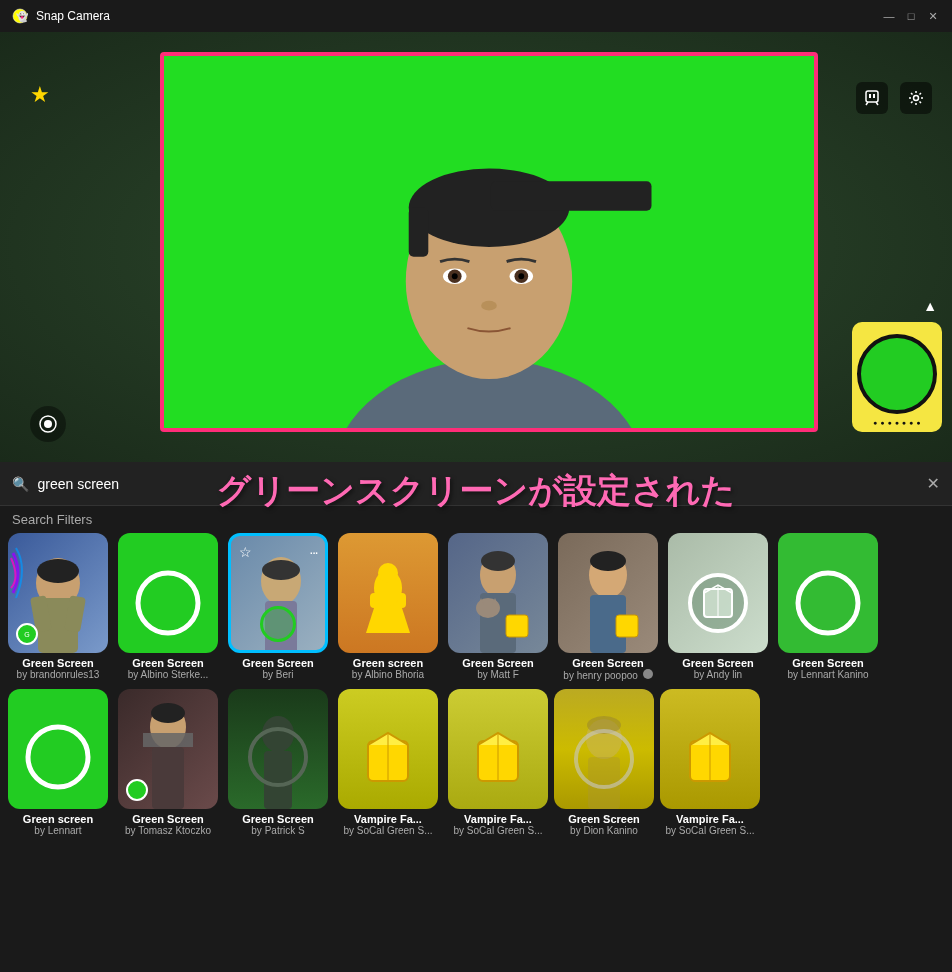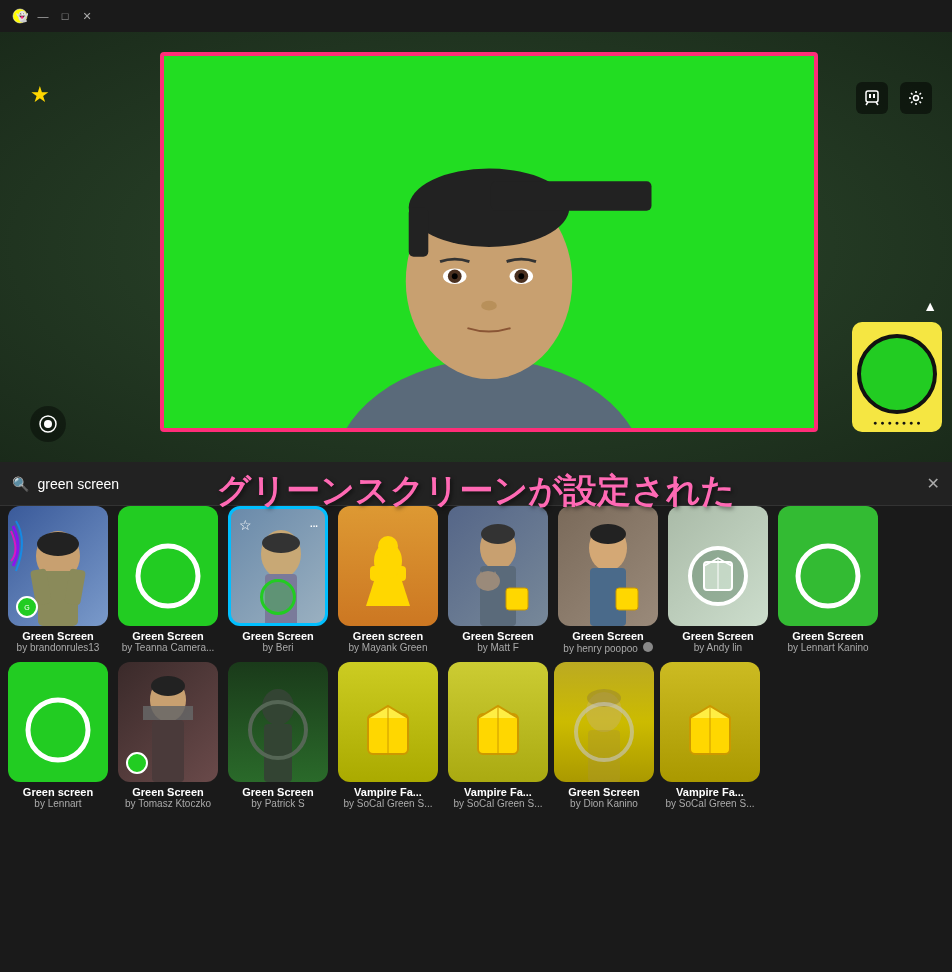--- a/index.html
+++ b/index.html
@@ -281,20 +281,21 @@
 </head>
 <body>
 
 <div class="titlebar">
   <div class="titlebar-logo">
     <svg width="16" height="16" viewBox="0 0 16 16">
       <circle cx="8" cy="8" r="7" fill="#fffc00" stroke="#fff" stroke-width="0.5"></circle>
       <text x="4" y="12" font-size="10" fill="#000">👻</text>
     </svg>
   </div>
+  <span class="titlebar-title">Snap Camera</span>
   <div class="titlebar-controls">
     <div class="titlebar-btn">—</div>
     <div class="titlebar-btn">□</div>
     <div class="titlebar-btn">✕</div>
   </div>
 </div>
 
 <div class="camera-area">
   <div class="camera-bg"></div>
 
@@ -367,20 +368,23 @@
 <div class="overlay-text">グリーンスクリーンが設定された</div>
 
 <div class="bottom-panel">
 
   <div class="search-bar">
     <span class="search-icon">🔍</span>
     <input class="search-input" type="text" value="green screen" style="">
     <span class="search-close">✕</span>
   </div>
 
+  <div class="search-filters">
+    <span>Search Filters</span>
+  </div>
 
   <div style="display:flex; gap:2px; padding:0 4px 2px 4px; overflow:hidden;">
 
     <div class="lens-item">
       <div class="lens-thumb" style="background:linear-gradient(135deg,#3a5a9a,#7a9aca); position:relative;">
         <svg width="100" height="120" viewBox="0 0 100 120">
           <ellipse cx="50" cy="50" rx="22" ry="25" fill="#c8a070"></ellipse>
           <ellipse cx="50" cy="38" rx="21" ry="12" fill="#222"></ellipse>
           <rect x="30" y="65" width="40" height="55" fill="#8a8a5a" rx="5"></rect>
           <rect x="22" y="65" width="16" height="35" fill="#8a8a5a" rx="4" transform="rotate(-10,22,65)"></rect>
@@ -399,21 +403,21 @@
     </div>
 
     <div class="lens-item">
       <div class="lens-thumb" style="background:#22cc22; position:relative;">
         <svg width="100" height="120" viewBox="0 0 100 120">
           <circle cx="50" cy="70" r="30" stroke="#fff" stroke-width="5" fill="none"></circle>
         </svg>
       </div>
       <div class="lens-info">
         <div class="lens-name">Green Screen</div>
-        <div class="lens-author">by Teanna Camera...</div>
+        <div class="lens-author">by Albino Sterke...</div>
       </div>
     </div>
 
     <div class="lens-item">
       <div class="lens-thumb selected" style="background:linear-gradient(135deg,#6a8aaa,#9ab0c0); position:relative;">
         <svg width="100" height="120" viewBox="0 0 100 120">
           <ellipse cx="50" cy="45" rx="20" ry="24" fill="#c8a875"></ellipse>
           <ellipse cx="50" cy="34" rx="19" ry="10" fill="#333"></ellipse>
           <rect x="34" y="65" width="32" height="55" fill="#7a7a9a" rx="4"></rect>
         </svg>
@@ -431,21 +435,21 @@
       <div class="lens-thumb" style="background:linear-gradient(180deg,#dd9933,#cc7722); position:relative;">
         <svg width="100" height="120" viewBox="0 0 100 120">
           <rect x="32" y="60" width="36" height="15" rx="4" fill="#ffd700"></rect>
           <ellipse cx="50" cy="55" rx="14" ry="18" fill="#ffd700"></ellipse>
           <ellipse cx="50" cy="40" rx="10" ry="10" fill="#ffd700"></ellipse>
           <path d="M36 75 L28 100 L72 100 L64 75Z" fill="#ffd700"></path>
         </svg>
       </div>
       <div class="lens-info">
         <div class="lens-name">Green screen</div>
-        <div class="lens-author">by Mayank Green</div>
+        <div class="lens-author">by Albino Bhoria</div>
       </div>
     </div>
 
     <div class="lens-item">
       <div class="lens-thumb" style="background:linear-gradient(135deg,#556688,#778899); position:relative;">
         <svg width="100" height="120" viewBox="0 0 100 120">
           <ellipse cx="50" cy="42" rx="18" ry="22" fill="#c8a070"></ellipse>
           <ellipse cx="50" cy="28" rx="17" ry="10" fill="#333"></ellipse>
           <rect x="32" y="60" width="36" height="60" fill="#5a6a7a" rx="4"></rect>
 

